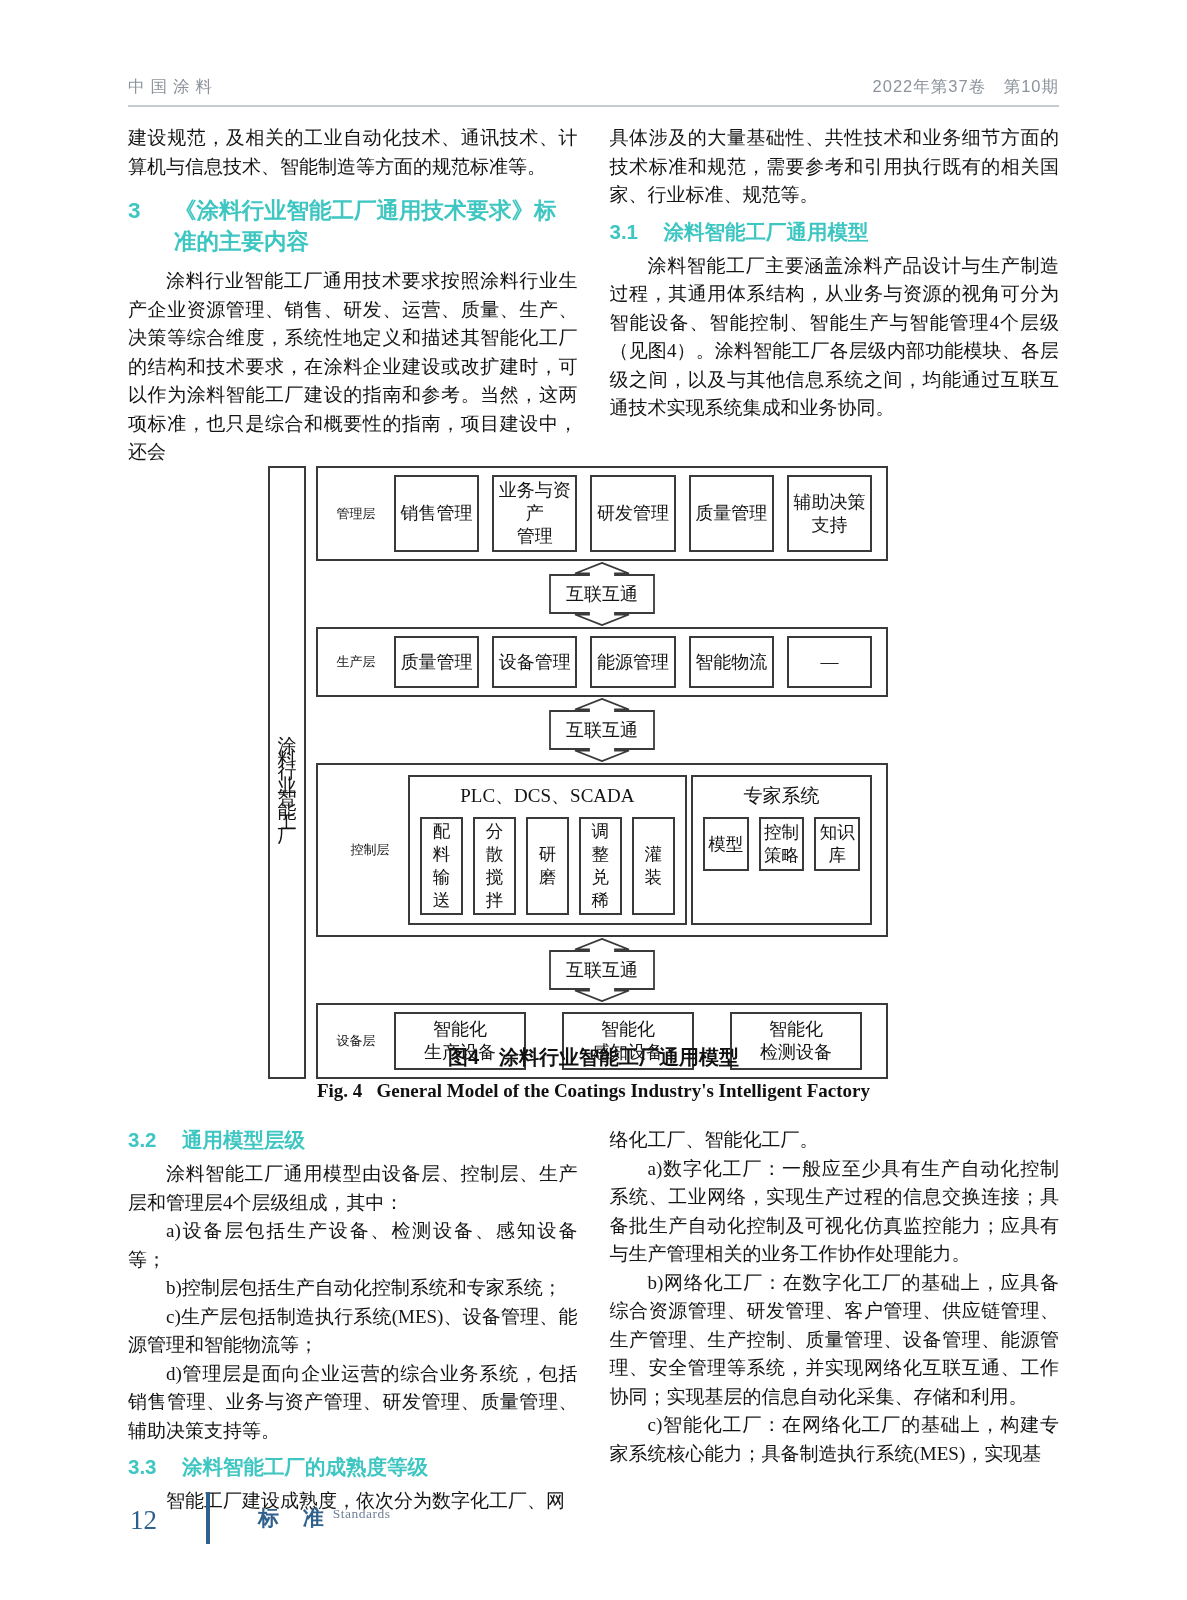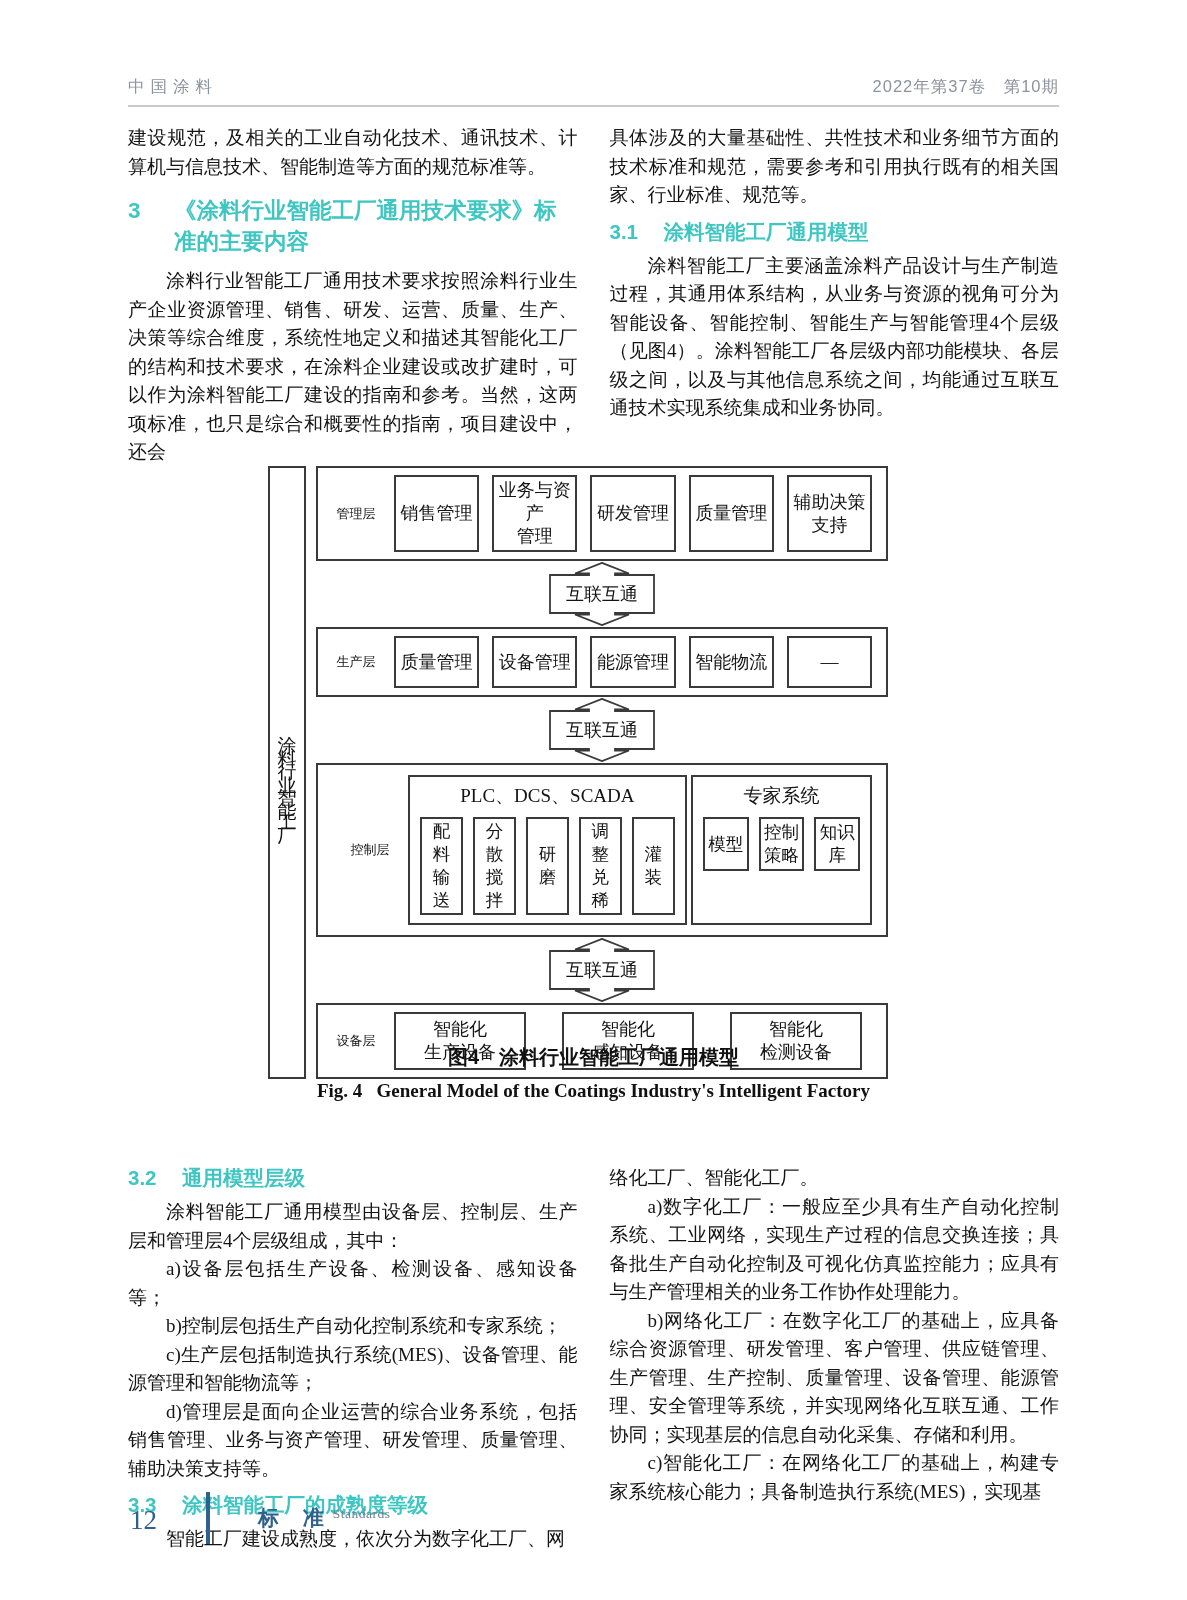--- a/index.html
+++ b/index.html
@@ -9,21 +9,21 @@
   
   .header{position:absolute;left:128px;right:128px;top:76px;display:flex;justify-content:space-between;
           align-items:flex-end;border-bottom:2px solid #c6cbd1;padding-bottom:7px;
           font-family:"Liberation Sans","DejaVu Sans",sans-serif;font-size:16.5px;color:#8d939d;}
   .header .journal{letter-spacing:6px;}
   .header .issue{letter-spacing:1px;}
 
   
   .cols{position:absolute;left:128px;width:931px;display:flex;gap:32px;}
   .cols.top{top:124px;}
-  .cols.bottom{top:1164px;}
+  .cols.bottom{top:1126px;}
   .col{flex:1;text-align:justify;}
   .col > :first-child{margin-top:0;}
   .p{font-size:19px;line-height:28.5px;text-indent:2em;margin:0;}
   .p.cont{text-indent:0;}
 
   .h-sec{display:flex;color:#3ec6c2;font-family:"Liberation Sans","DejaVu Sans",sans-serif;
          font-weight:bold;font-size:22.5px;line-height:31px;margin:14px 0 10px;}
   .h-sec .num{width:46px;flex-shrink:0;}
   .h-sec .txt{flex:1;text-align:left;}
   .h-sub{display:flex;color:#3ec6c2;font-family:"Liberation Sans","DejaVu Sans",sans-serif;

